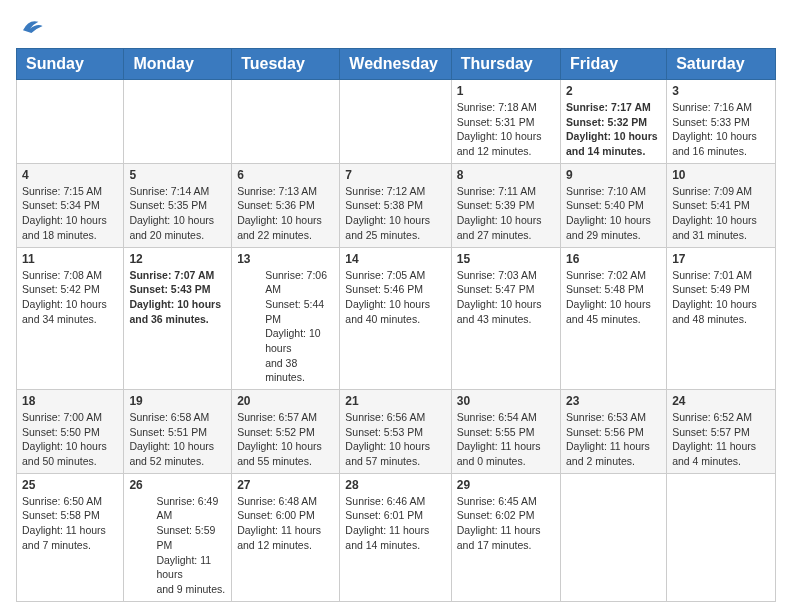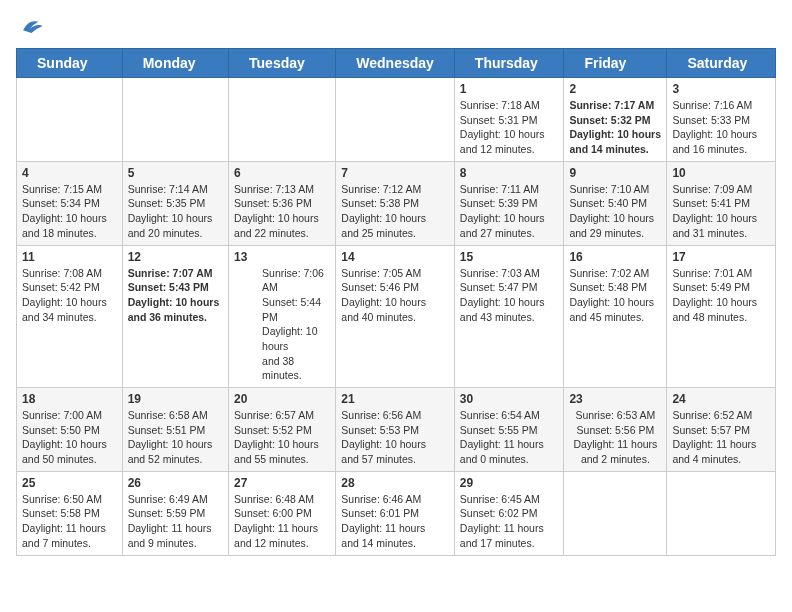--- a/index.html
+++ b/index.html
@@ -32,22 +32,22 @@
     .subtitle { font-size: 16px; color: #555; }
     table {
       width: 100%;
       border-collapse: collapse;
       font-size: 11px;
     }
     thead tr th {
       background: #3a7abf;
       color: #fff;
       text-align: left;
-      padding: 6px 20px;
-      font-size: 14px;
+      padding: 6px 9px;
+      font-size: 16px;
       font-weight: bold;
       border: 1px solid #2e68a0;
     }
     tbody tr td {
       border: 1px solid #ccc;
       vertical-align: top;
       padding: 4px 5px;
       height: 80px;
       width: 112px;
       background: #fff;
@@ -263,21 +263,21 @@
         </td>
         <td>
           <span class="day-num">30</span>
           <div class="day-info" style="white-space: pre-line;">Sunrise: 6:54 AM
 Sunset: 5:55 PM
 Daylight: 11 hours
 and 0 minutes.</div>
         </td>
         <td>
           <span class="day-num">23</span>
-          <div class="day-info" style="white-space: pre-line; text-align: center;">Sunrise: 6:53 AM
+          <div class="day-info" style="white-space: pre-line;">Sunrise: 6:53 AM
 Sunset: 5:56 PM
 Daylight: 11 hours
 and 2 minutes.</div>
         </td>
         <td>
           <span class="day-num">24</span>
           <div class="day-info" style="white-space: pre-line;">Sunrise: 6:52 AM
 Sunset: 5:57 PM
 Daylight: 11 hours
 and 4 minutes.</div>
@@ -286,21 +286,21 @@
       <tr>
         <td>
           <span class="day-num">25</span>
           <div class="day-info" style="white-space: pre-line;">Sunrise: 6:50 AM
 Sunset: 5:58 PM
 Daylight: 11 hours
 and 7 minutes.</div>
         </td>
         <td>
           <span class="day-num">26</span>
-          <div class="day-info" style="white-space: pre-line;">Sunrise: 6:49 AM
+          <div class="day-info" style="white-space: pre-line; margin-left: 27px;">Sunrise: 6:49 AM
 Sunset: 5:59 PM
 Daylight: 11 hours
 and 9 minutes.</div>
         </td>
         <td>
           <span class="day-num">27</span>
           <div class="day-info" style="white-space: pre-line;">Sunrise: 6:48 AM
 Sunset: 6:00 PM
 Daylight: 11 hours
 and 12 minutes.</div>

